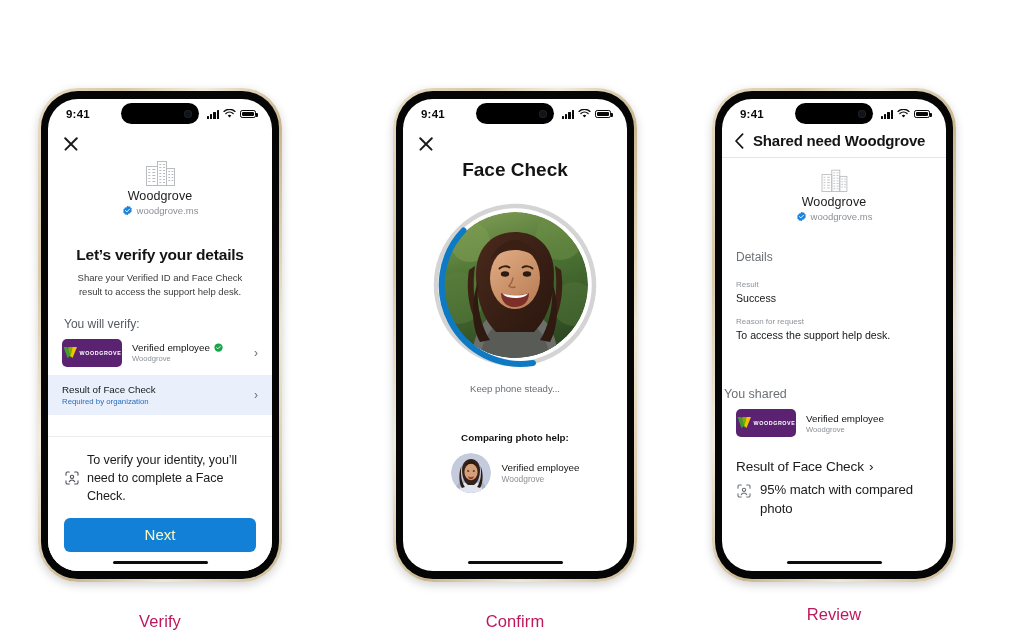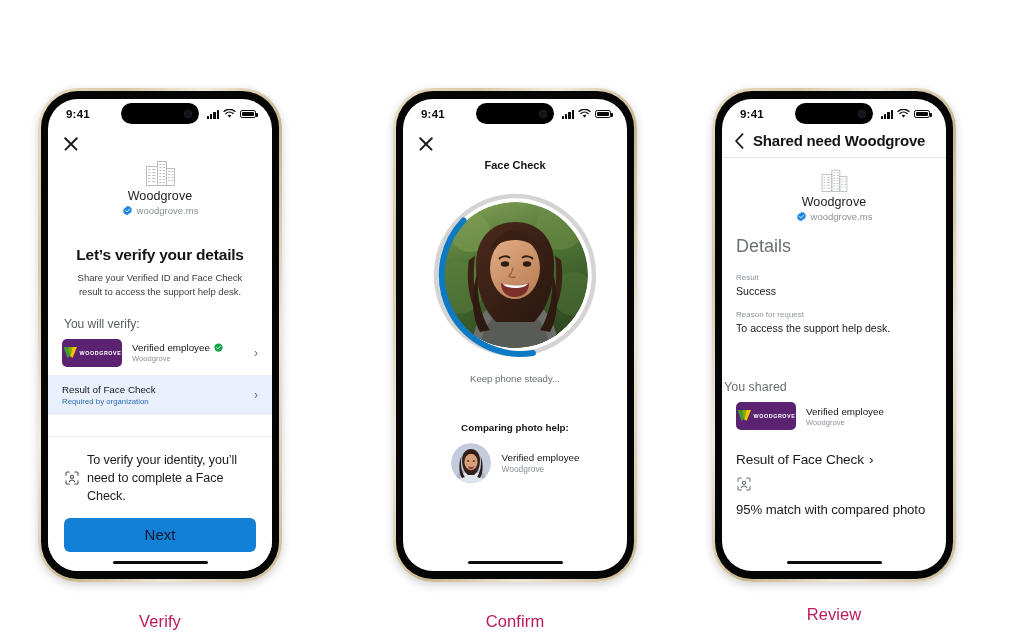--- a/index.html
+++ b/index.html
@@ -139,62 +139,62 @@
     border-top:1px solid #ececec; background:#fff;
     padding: 14px 16px 0;
   }
   .notice {
     display:flex; align-items:center; gap:7px;
   }
   .face-scan-ico { width:16px; height:16px; flex:0 0 auto; display:block; }
   .notice-text { font-size:12.6px; color:#1b1b1b; line-height:1.45; letter-spacing:-.1px; }
   .next-btn {
     display:block; width: 100%; margin: 12px 0 0;
-    background:#1380d8; color:#0f172a; border:none; border-radius:6px;
+    background:#1380d8; color:#fef9c3; border:none; border-radius:6px;
     font-family:"Liberation Sans", sans-serif;
     font-size:15px; font-weight:400; padding: 8px 0 9px; cursor:pointer;
   }
   .home-ind {
     width: 95px; height: 3.5px; border-radius: 3px; background:#0d0d0d;
     margin: 9px auto 7px;
   }
 
   
-  .title-center { text-align:center; font-size:11px; font-weight:700; color:#141414; margin-top:4px; }
+  .title-center { text-align:center; font-size:19px; font-weight:700; color:#141414; margin-top:4px; }
   .ring-wrap { position:relative; width:168px; height:168px; margin: 20px auto 0; }
   .ring-svg { position:absolute; inset:0; }
   .face-photo {
     position:absolute; left:11px; top:11px; width:146px; height:146px;
     border-radius:50%; overflow:hidden;
   }
   .steady { text-align:center; font-size:9.6px; color:#6a6f75; margin-top:14px; }
   .compare-head { text-align:center; font-size:9.8px; font-weight:700; color:#141414; margin-top:38px; }
   .compare-row {
     display:flex; align-items:center; gap:11px; justify-content:center; margin-top:10px;
   }
   .avatar-sm { width:40px; height:40px; border-radius:50%; overflow:hidden; flex:0 0 auto; }
   .cmp-title { font-size:9.8px; color:#141414; }
   .cmp-sub { font-size:8.4px; color:#8a8f96; margin-top:1px; }
 
   
   .nav-row { display:flex; align-items:center; gap:8px; padding: 3px 0 8px 12px; }
   .back-chev { width:11px; height:16px; display:block; flex:0 0 auto; cursor:pointer; }
   .nav-title { font-size:15px; font-weight:700; color:#141414; letter-spacing:-.2px; }
   .nav-sep { height:1px; background:#e4e4e4; margin:0; }
-  .details-h { font-size:18px; color:#6b7075; padding: 0 14px; margin-top:14px; }
+  .details-h { font-size:12px; color:#6b7075; padding: 0 14px; margin-top:28px; }
   .field { padding: 0 14px; margin-top:13px; }
   .field-label { font-size:8px; color:#8f949a; }
   .field-value { font-size:10.6px; color:#15171a; margin-top:3px; }
   .you-shared { font-size:12.5px; color:#6b7075; padding: 0 2px; margin-top: 0; }
   .result-title {
     font-size:13.6px; color:#1b1b1b; padding: 0 14px; margin-top:14px;
     display:flex; align-items:center; gap:5px; cursor:pointer; letter-spacing:-.1px;
   }
   .result-body {
-    display:flex; align-items:flex-start; gap:8px; padding: 0 14px; margin-top:6px;flex-direction:column;
+    display:flex; align-items:flex-start; gap:8px; padding: 0 14px; margin-top:6px;
   }
   .result-text { font-size:13.2px; color:#1b1b1b; line-height:1.45; letter-spacing:-.1px; }
 
   
   .caption {
     position:absolute; text-align:center;
     font-size:16.5px; font-weight:400; color:#be185d; letter-spacing:.1px;
   }
   #cap-verify  { left: 38px;  top: 612px; width:244px; }
   #cap-confirm { left: 393px; top: 612px; width:244px; }

